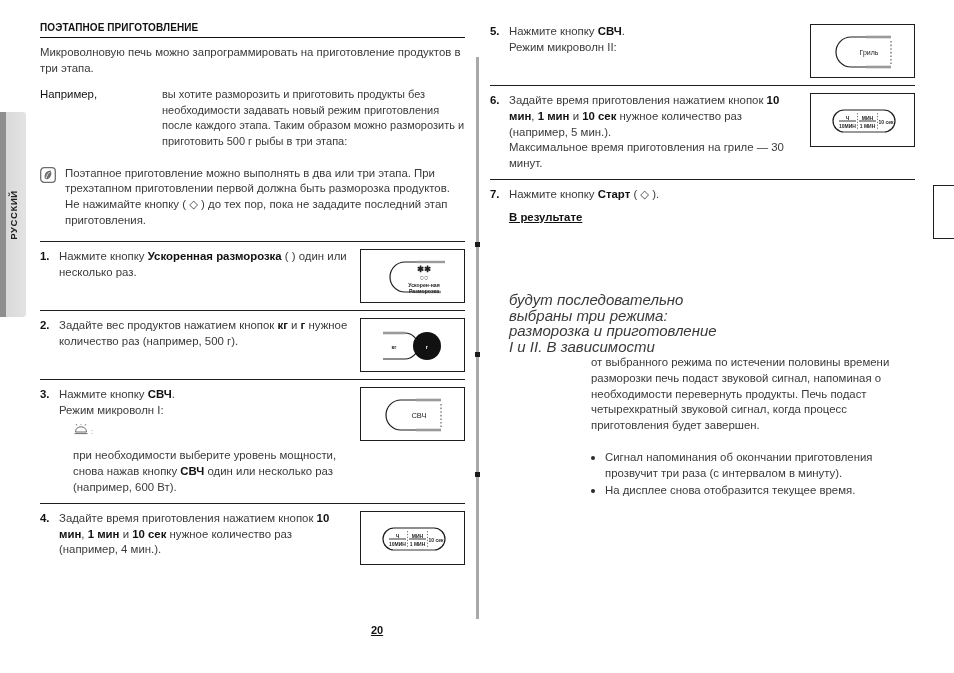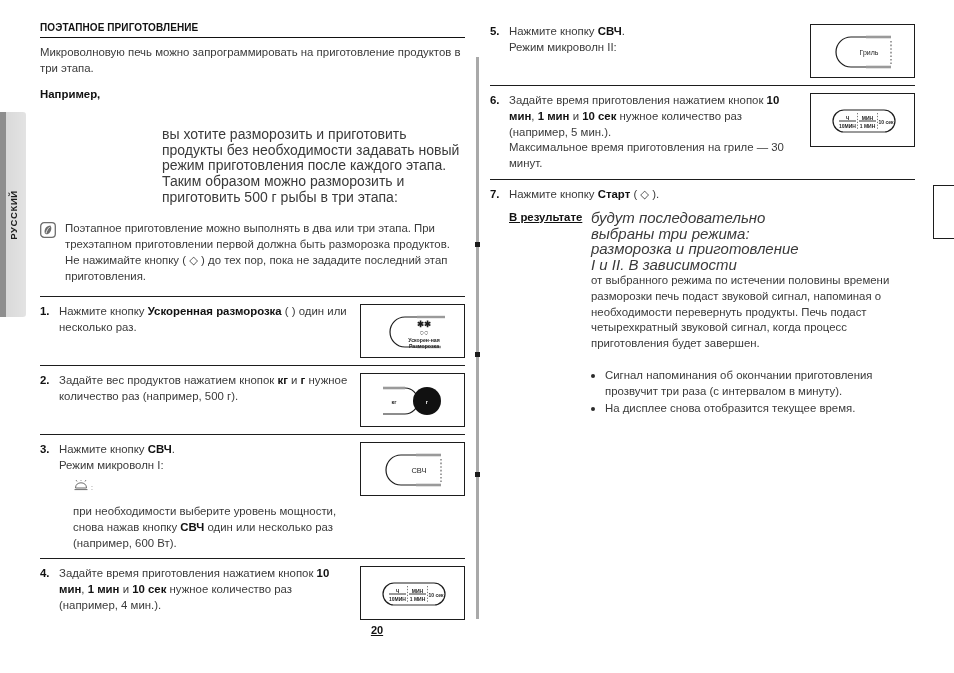--- a/index.html
+++ b/index.html
@@ -78,30 +78,29 @@
   }
 
   .example-row {
     display: flex;
     margin-top: 11px;
   }
   .example-label {
     width: 122px;
     flex: 0 0 122px;
     font-size: 11.4px;
-    font-weight: bold;
+    font-weight: normal;
     color: #111;
     line-height: 15.6px;
   }
   .example-body {
     flex: 1;
-    font-size: 14px;
+    font-size: 11px;
     line-height: 15.6px;
     color: #3a3a3a;
-    margin-top: 40px;
   }
 
   ul.stage-list {
     margin: 11px 0 0 0;
     padding: 0 0 0 26px;
     list-style: none;
   }
   ul.stage-list li {
     position: relative;
     font-size: 11.4px;
@@ -178,21 +177,21 @@
     margin-left: 6px;
   }
   .fig-box {
     width: 105px; height: 54px;
     border: 1.3px solid #1d1d1d;
     background: #fff;
     position: relative;
   }
 
   
-  .result-row { display: flex; margin-top: 7px; }
+  .result-row { display: flex; margin-top: 7px; flex-direction: column; }
   .result-label {
     flex: 0 0 82px;
     font-size: 11.4px;
     font-weight: bold;
     color: #111;
     text-decoration: underline;
     line-height: 15.8px;
   }
   .result-body {
     flex: 1;

